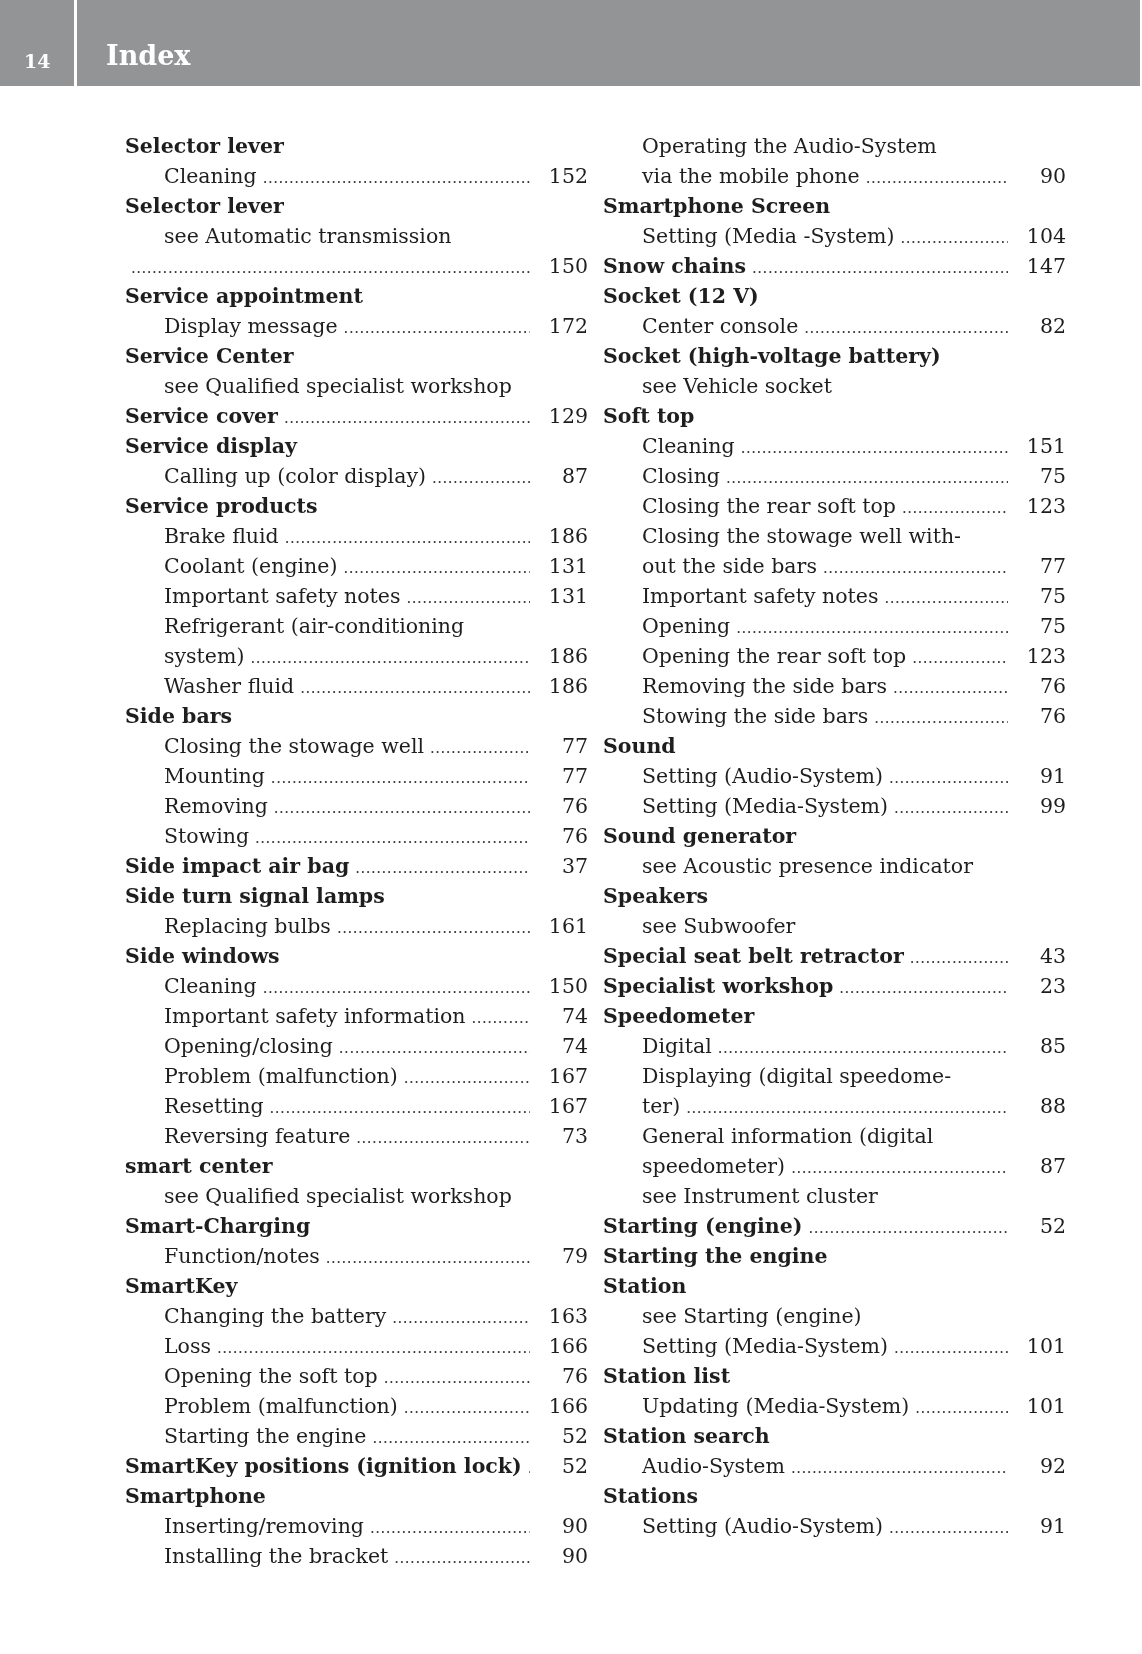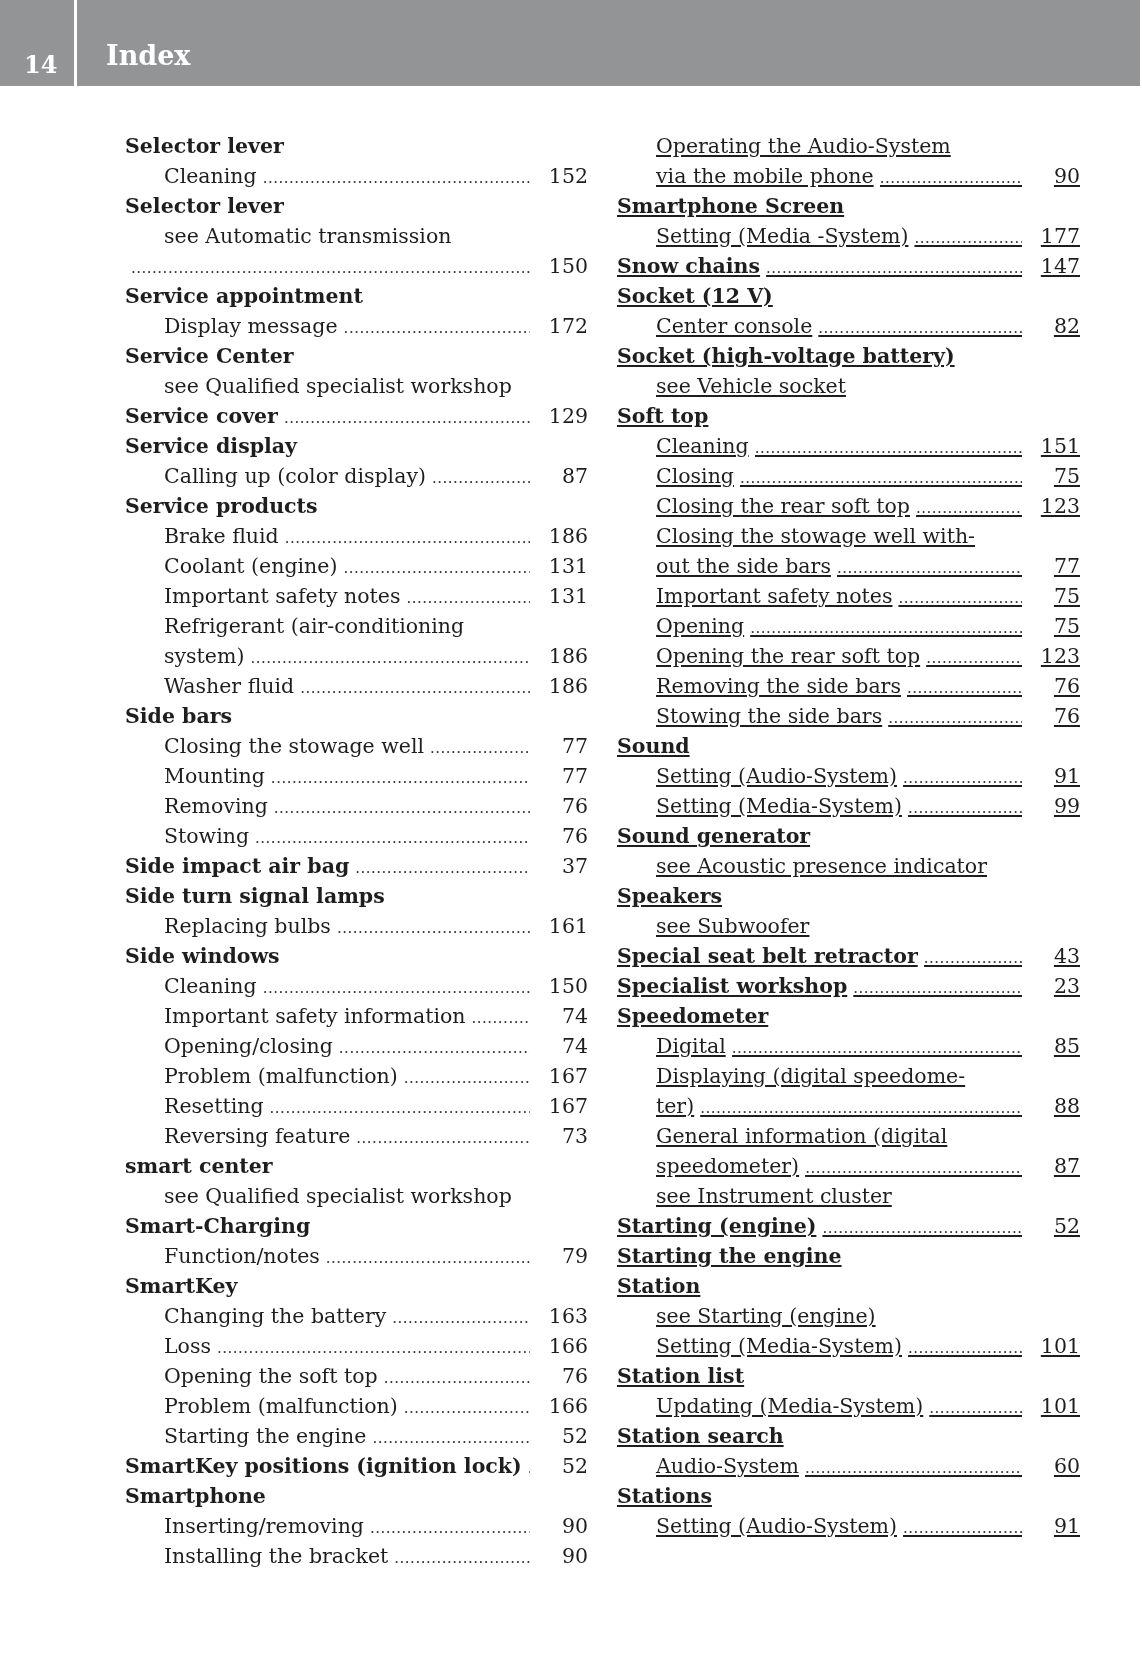--- a/index.html
+++ b/index.html
@@ -1,24 +1,24 @@
 <!DOCTYPE html>
 <html><head>
 <meta charset="utf-8">
 <style>
   html, body { margin: 0; padding: 0; background: #ffffff; }
   body { width: 1142px; height: 1654px; position: relative; overflow: hidden;
          font-family: "DejaVu Serif", "Liberation Serif", serif; color: #1e1e1e; }
   .header { position: absolute; left: 0; top: 0; width: 1140px; height: 86px; background: #939495; }
   .header .divider { position: absolute; left: 74px; top: 0; width: 3px; height: 86px; background: #ffffff; }
-  .header .page-num { position: absolute; left: 24px; top: 50px; font-size: 24px; font-weight: bold; color: #ffffff; }
+  .header .page-num { position: absolute; left: 24px; top: 50px; font-size: 19px; font-weight: bold; color: #ffffff; }
   .header .title { position: absolute; left: 94px; top: 40px; font-size: 27px; font-weight: bold; color: #ffffff; margin-left: 12px; }
   .col { position: absolute; top: 131px; margin-left: 48px; }
   .col.left { left: 77px; width: 463px; }
-  .col.right { left: 569px; width: 463px; text-decoration: underline; }
+  .col.right { left: 555px; width: 463px; }
   .row { height: 30px; line-height: 30px; font-size: 20.5px; white-space: nowrap; display: flex; align-items: baseline; }
   .row.head { font-weight: bold; }
   .row.sub { padding-left: 39px; }
   .row .text { flex: 0 0 auto; }
   .row .leader { flex: 1 1 auto; overflow: hidden; margin: 0 6px 0 6px; font-weight: normal; color: #333; letter-spacing: 0.5px; }
   .row .leader::before { content: "................................................................................................................................................"; font-size: 15px; }
   .row .page { flex: 0 0 52px; text-align: right; font-weight: normal; }
   .row.nolead .leader { visibility: hidden; }
 </style>
 </head>
@@ -283,21 +283,21 @@
       <span class="page">90</span>
     </div>
     <div class="row head nolead">
       <span class="text">Smartphone Screen</span>
       <span class="leader"></span>
       <span class="page"></span>
     </div>
     <div class="row sub">
       <span class="text">Setting (Media -System)</span>
       <span class="leader"></span>
-      <span class="page">177</span>
+      <span class="page">104</span>
     </div>
     <div class="row head">
       <span class="text">Snow chains</span>
       <span class="leader"></span>
       <span class="page">147</span>
     </div>
     <div class="row head nolead">
       <span class="text">Socket (12 V)</span>
       <span class="leader"></span>
       <span class="page"></span>
@@ -488,21 +488,21 @@
       <span class="page">101</span>
     </div>
     <div class="row head nolead">
       <span class="text">Station search</span>
       <span class="leader"></span>
       <span class="page"></span>
     </div>
     <div class="row sub">
       <span class="text">Audio-System</span>
       <span class="leader"></span>
-      <span class="page">60</span>
+      <span class="page">92</span>
     </div>
     <div class="row head nolead">
       <span class="text">Stations</span>
       <span class="leader"></span>
       <span class="page"></span>
     </div>
     <div class="row sub">
       <span class="text">Setting (Audio-System)</span>
       <span class="leader"></span>
       <span class="page">91</span>

